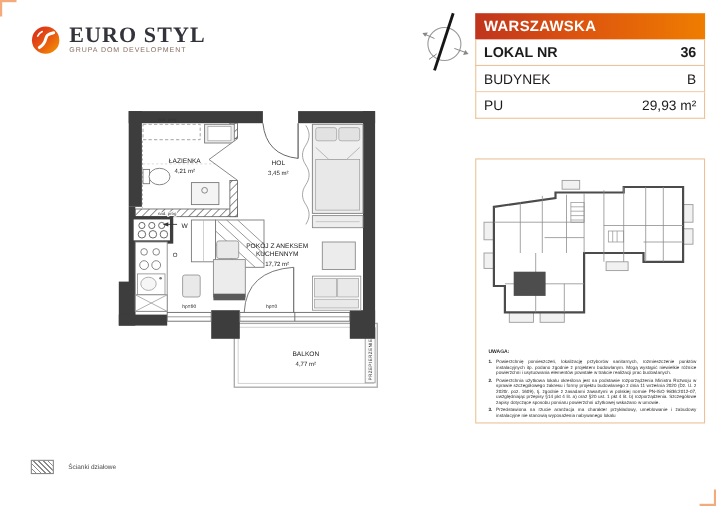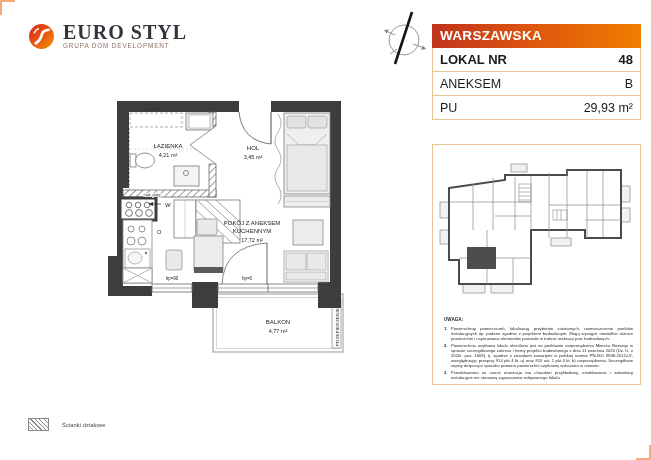--- a/index.html
+++ b/index.html
@@ -6,21 +6,21 @@
   .page{position:relative;width:651px;height:460px;background:#fff;overflow:hidden;
         font-family:"Liberation Sans",sans-serif;}
   .corner-tl{position:absolute;left:0;top:0;width:13px;height:13px;
         border-top:2px solid #f3ab7c;border-left:2px solid #f3ab7c;}
   .corner-br{position:absolute;right:0;bottom:0;width:13px;height:13px;
         border-bottom:2px solid #f3ab7c;border-right:2px solid #f3ab7c;}
   .brand{position:absolute;left:28px;top:23px;display:flex;align-items:center;gap:8px;}
   .brand-name{font-size:20px;font-weight:bold;color:#33333b;letter-spacing:1px;line-height:15px;font-family:Liberation Serif, serif;}
   .brand-sub{font-size:6.4px;color:#8a6f62;letter-spacing:0.85px;margin-top:2px;}
   .compass{position:absolute;left:381px;top:10px;}
-  .card{position:absolute;left:432px;top:24px;width:209px;}
+  .card{position:absolute;left:432px;top:12px;width:209px;}
   .card-header{height:24px;background:linear-gradient(90deg,#bf341d 0%,#dd540f 45%,#ef7d00 100%);
         color:#fff;font-weight:bold;font-size:13.5px;line-height:24px;padding-left:8px;
         box-sizing:border-box;letter-spacing:0.3px;}
   .card-row{display:flex;justify-content:space-between;align-items:center;height:24px;
         border:1.6px solid #ecc296;border-top:none;background:#fff;padding:0 7px;
         box-sizing:border-box;font-size:12.5px;color:#1b1b1b;}
   .card-row .lbl{white-space:nowrap;}
   .card-row.bold .lbl,.card-row.bold .val{font-weight:bold;font-size:13px;}
   .overview{position:absolute;left:432px;top:144px;width:209px;height:241px;
         border:1.6px solid #ecc296;box-sizing:border-box;background:#fff;}
@@ -70,24 +70,24 @@
     <line x1="32" y1="34" x2="43" y2="38" stroke="#888" stroke-width="0.9"></line>
     <polygon points="45,39 40,40 42,35.5" fill="#888"></polygon>
     <line x1="9" y1="44" x2="16" y2="39" stroke="#888" stroke-width="0.9"></line>
     <line x1="31" y1="2" x2="14" y2="54" stroke="#161616" stroke-width="2.6"></line>
   </svg>
 
   <div class="card">
     <div class="card-header">WARSZAWSKA</div>
     <div class="card-row bold">
       <span class="lbl">LOKAL NR</span>
-      <span class="val">48</span>
+      <span class="val">36</span>
     </div>
     <div class="card-row">
-      <span class="lbl">ANEKSEM</span>
+      <span class="lbl">BUDYNEK</span>
       <span class="val">B</span>
     </div>
     <div class="card-row">
       <span class="lbl">PU</span>
       <span class="val">29,93 m²</span>
     </div>
   </div>
 
   <div class="overview">
     <svg class="miniplan" width="202" height="160" viewBox="0 0 202 160">

